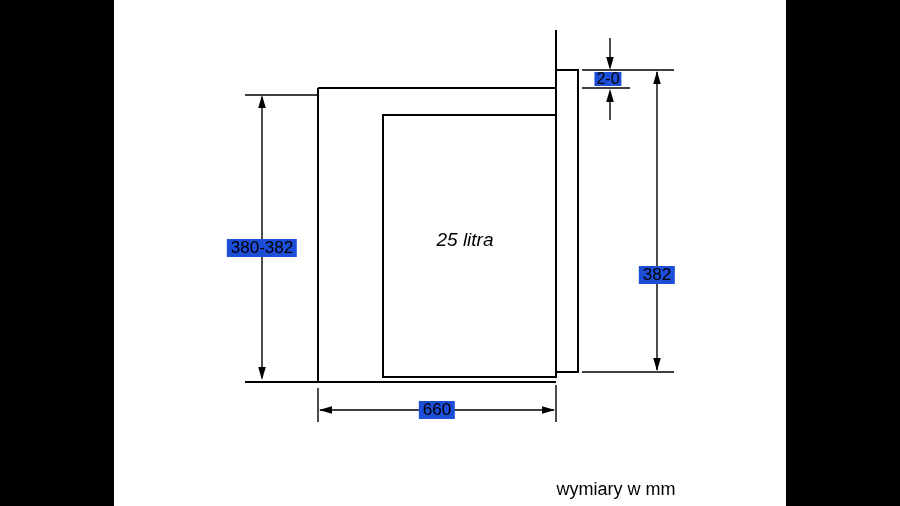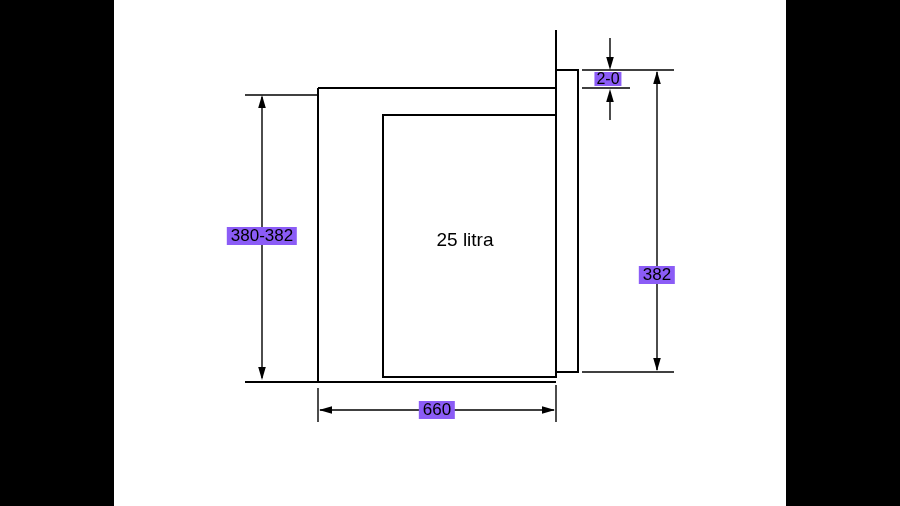--- a/index.html
+++ b/index.html
@@ -26,21 +26,21 @@
   #diagram-svg {
     position: absolute;
     left: 0;
     top: 0;
     width: 900px;
     height: 506px;
   }
   .dim-label {
     position: absolute;
     transform: translate(-50%, -50%);
-    background: #8b5cf6;
+    background: #1d4ed8;
     color: #000;
     font-size: 17px;
     line-height: 16px;
     padding: 1px 4px;
     white-space: nowrap;
   }
   .plain-label {
     position: absolute;
     transform: translate(-50%, -50%);
     color: #000;
@@ -98,23 +98,24 @@
 
     <g stroke="#000" stroke-width="1.4" fill="#000">
       <line x1="318" y1="388" x2="318" y2="422"></line>
       <line x1="556" y1="385" x2="556" y2="422"></line>
       <line x1="320" y1="410" x2="554" y2="410"></line>
       <polygon points="319,410 332,406.2 332,413.8" stroke="none"></polygon>
       <polygon points="555,410 542,406.2 542,413.8" stroke="none"></polygon>
     </g>
   </svg>
 
-  <div id="niche-height-label" class="dim-label" style="left:262px; top:236px;">380-382</div>
+  <div id="niche-height-label" class="dim-label" style="left:262px; top:248px;">380-382</div>
 
   <div id="front-height-label" class="dim-label" style="left:657px; top:227px;margin-top:48px;">382</div>
 
   <div id="gap-label" class="dim-label" style="left:608px; top:79px;">2-0</div>
 
   <div id="width-label" class="dim-label" style="left:437px; top:410px;">660</div>
 
-  <div id="cavity-label" class="plain-label" style="left:465px; top:240px;">25 litra</div>
+  <div id="cavity-label" class="plain-label" style="left:465px; top:240px;font-style:italic;">25 litra</div>
 
+  <div id="caption-label" class="plain-label" style="left:616px; top:489px;">wymiary w mm</div>
 </div>
 
 </body></html>

